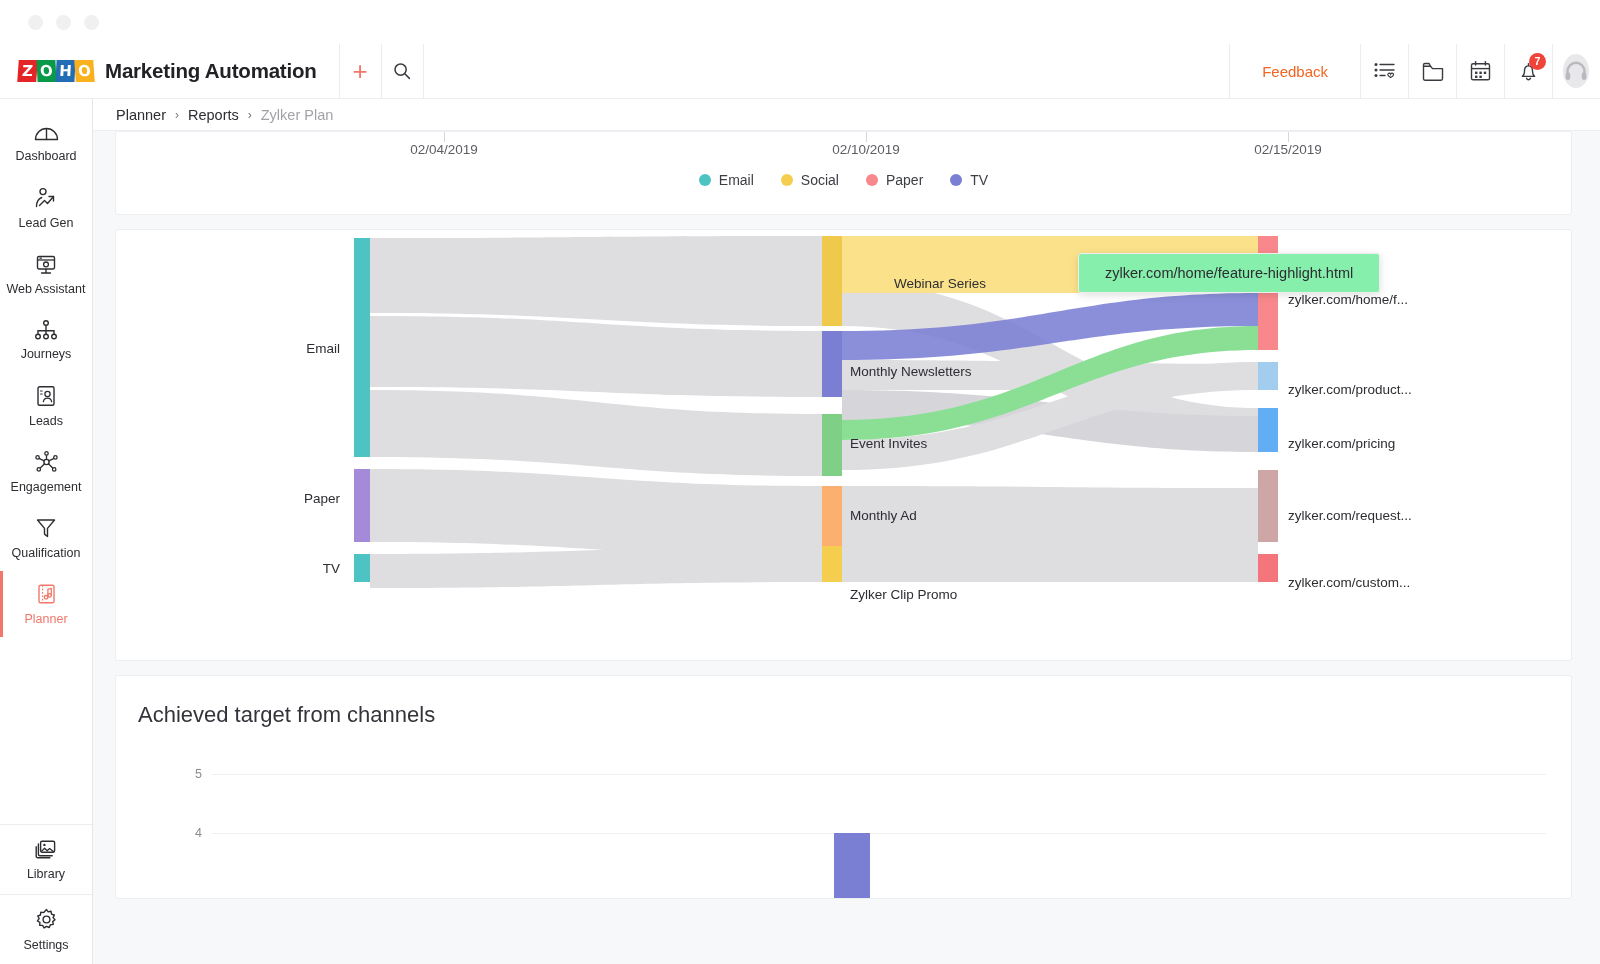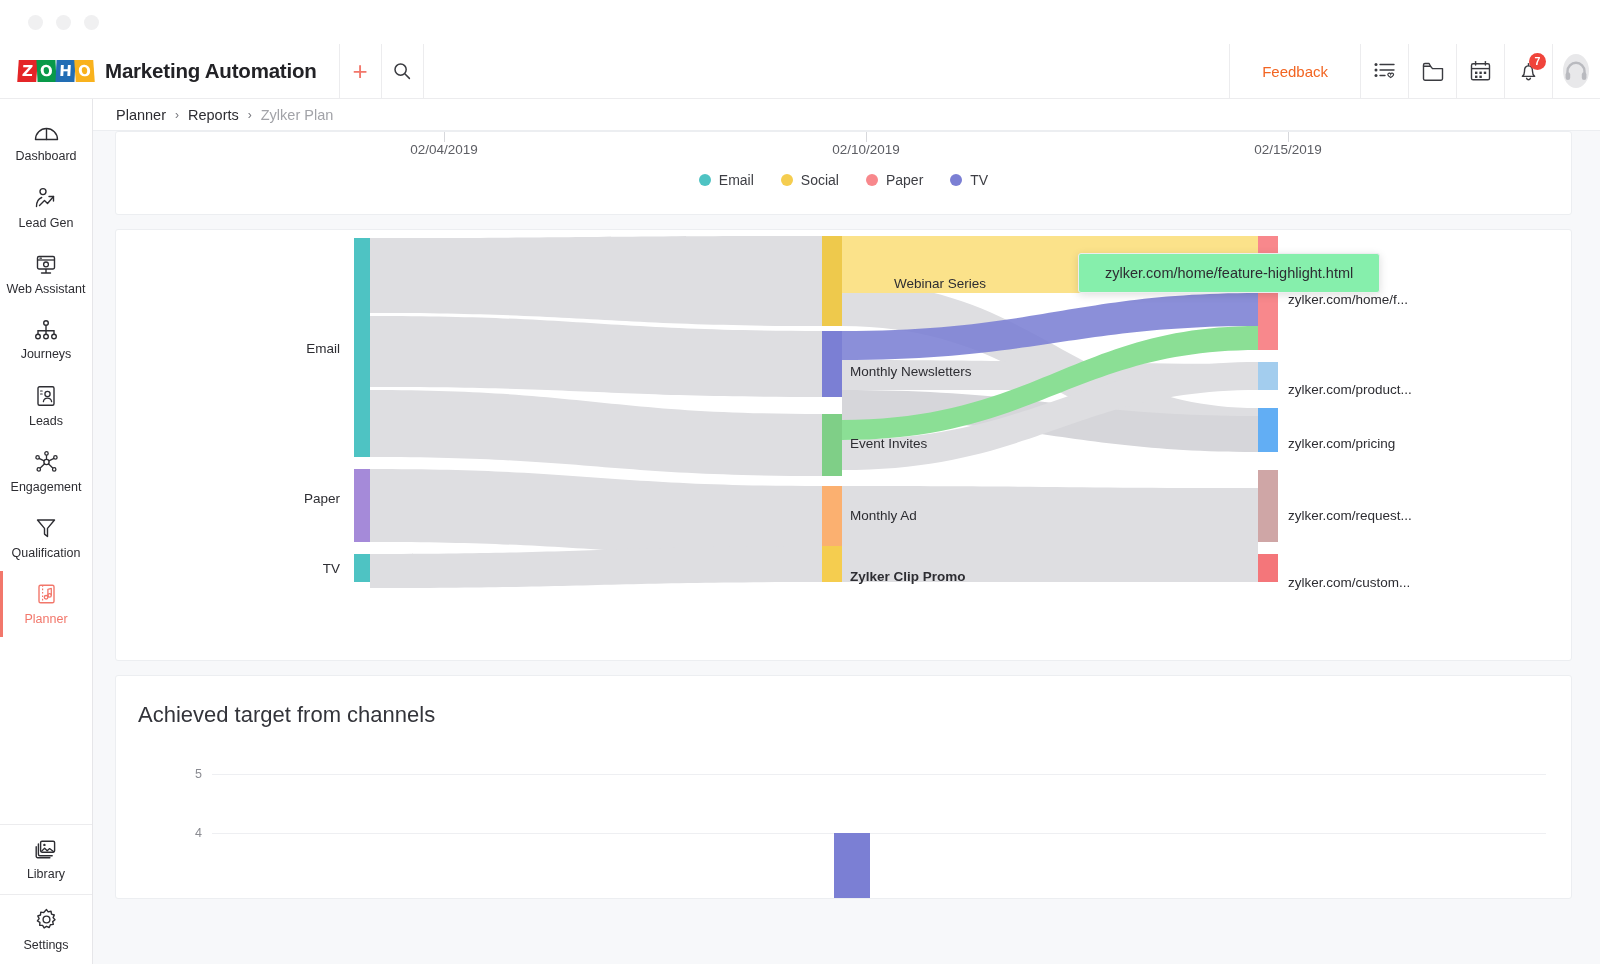--- a/index.html
+++ b/index.html
@@ -493,21 +493,21 @@
           </svg>
 
           <div class="nodelabel right-anchor" style="left:224px; top:118px;">Email</div>
           <div class="nodelabel right-anchor" style="left:224px; top:268px;">Paper</div>
           <div class="nodelabel right-anchor" style="left:224px; top:338px;">TV</div>
 
           <div class="nodelabel left-anchor" style="left:734px; top:53px;margin-left:44px;">Webinar Series</div>
           <div class="nodelabel left-anchor" style="left:734px; top:141px;">Monthly Newsletters</div>
           <div class="nodelabel left-anchor" style="left:734px; top:213px;">Event Invites</div>
           <div class="nodelabel left-anchor" style="left:734px; top:285px;">Monthly Ad</div>
-          <div class="nodelabel left-anchor" style="left:734px; top:346px;font-weight:bold;">Zylker Clip Promo</div>
+          <div class="nodelabel left-anchor" style="left:734px; top:364px;">Zylker Clip Promo</div>
 
           <div class="nodelabel left-anchor" style="left:1172px; top:69px;">zylker.com/home/f...</div>
           <div class="nodelabel left-anchor" style="left:1172px; top:159px;">zylker.com/product...</div>
           <div class="nodelabel left-anchor" style="left:1172px; top:213px;">zylker.com/pricing</div>
           <div class="nodelabel left-anchor" style="left:1172px; top:285px;">zylker.com/request...</div>
           <div class="nodelabel left-anchor" style="left:1172px; top:352px;">zylker.com/custom...</div>
 
           <div class="tooltip" style="left:962px; top:23px;">zylker.com/home/feature-highlight.html</div>
         </div>
       </div>

